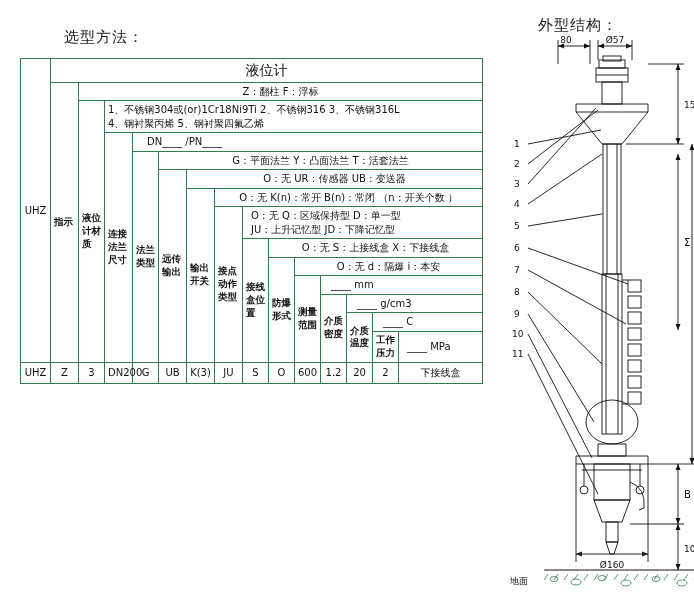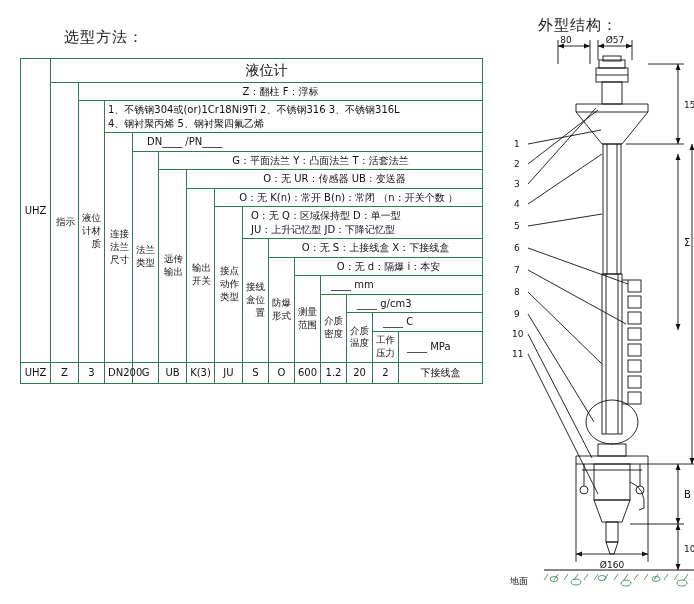--- a/index.html
+++ b/index.html
@@ -24,21 +24,21 @@
   }
   #sel-table td{
     border:1px solid #2e7d4f;
     padding:2px 3px;
     vertical-align:middle;
     line-height:1.35;
     color:#111;
   }
   .cl{text-align:left;}
   .cc{text-align:center;margin-left:32px;}
-  .vcell{text-align:right;font-size:9.5px;line-height:1.15;letter-spacing:0;}
+  .vcell{text-align:left;font-size:9.5px;line-height:1.15;letter-spacing:0;font-weight:bold;}
   .hdr-title{text-align:center;font-size:14px;}
   .lastrow td{height:16px;font-size:10px;text-align:center;}
 
   
   #drawing{left:506px;top:34px;width:208px;height:566px;}
   #drawing svg{display:block;}
   .lbl{font-size:9px;fill:#111;font-family:"DejaVu Sans","Liberation Sans",sans-serif;}
   .lblb{font-size:10px;fill:#111;font-family:"DejaVu Sans","Liberation Sans",sans-serif;}
 </style>
 </head>

